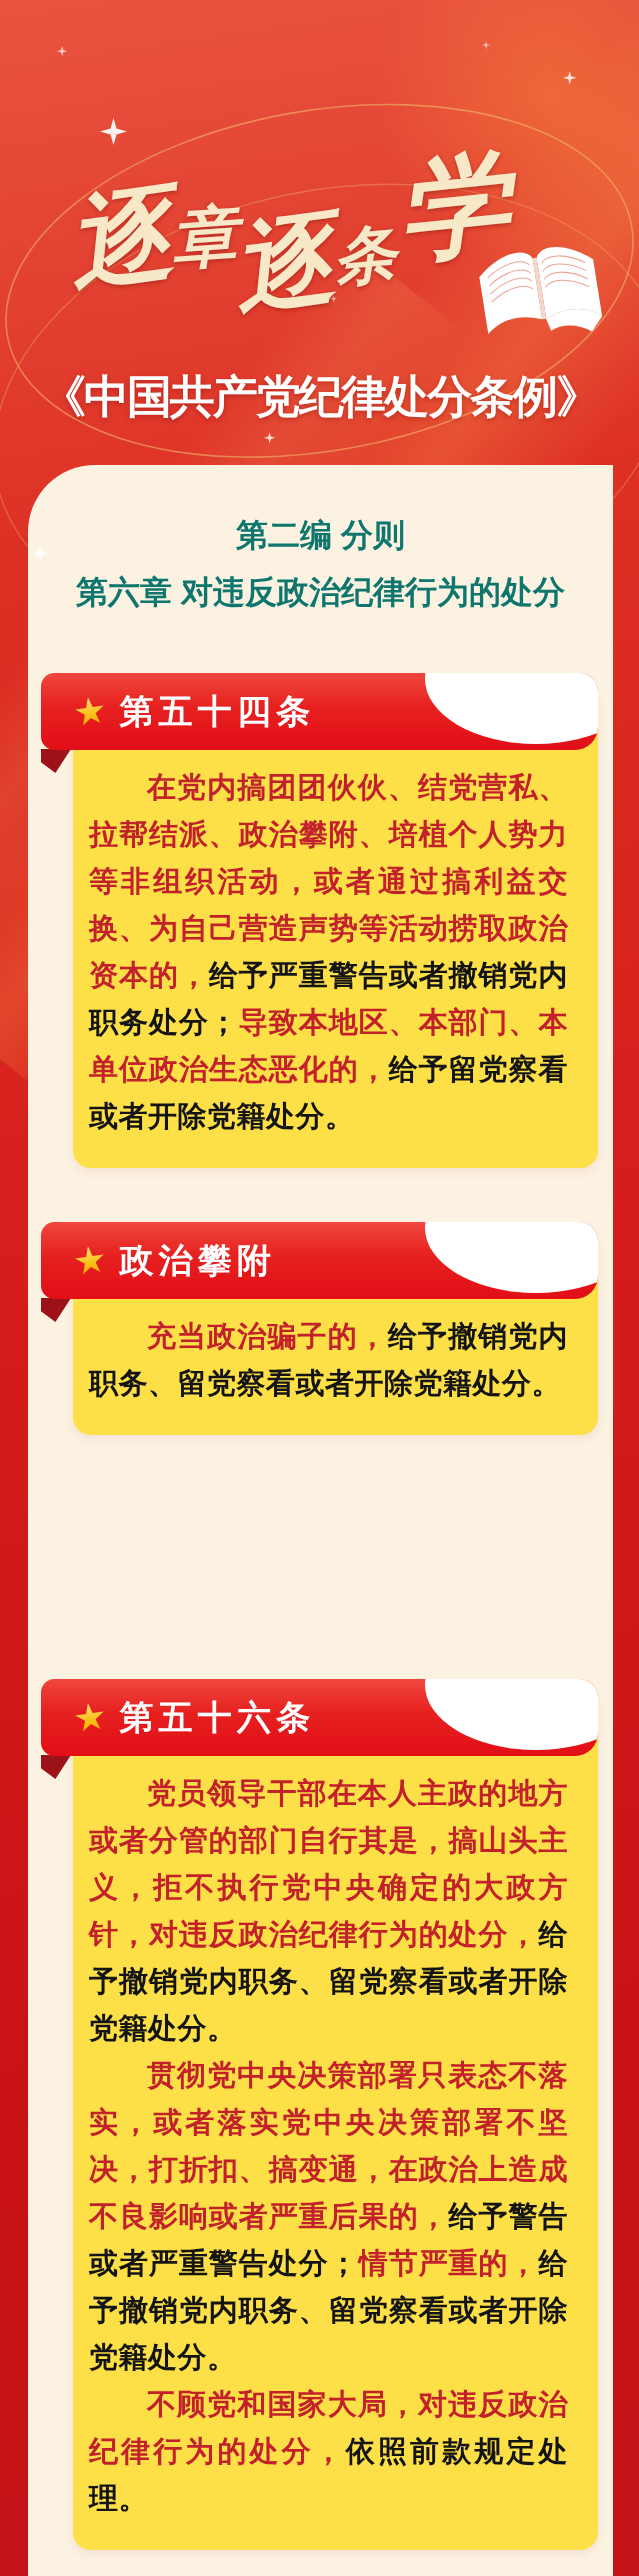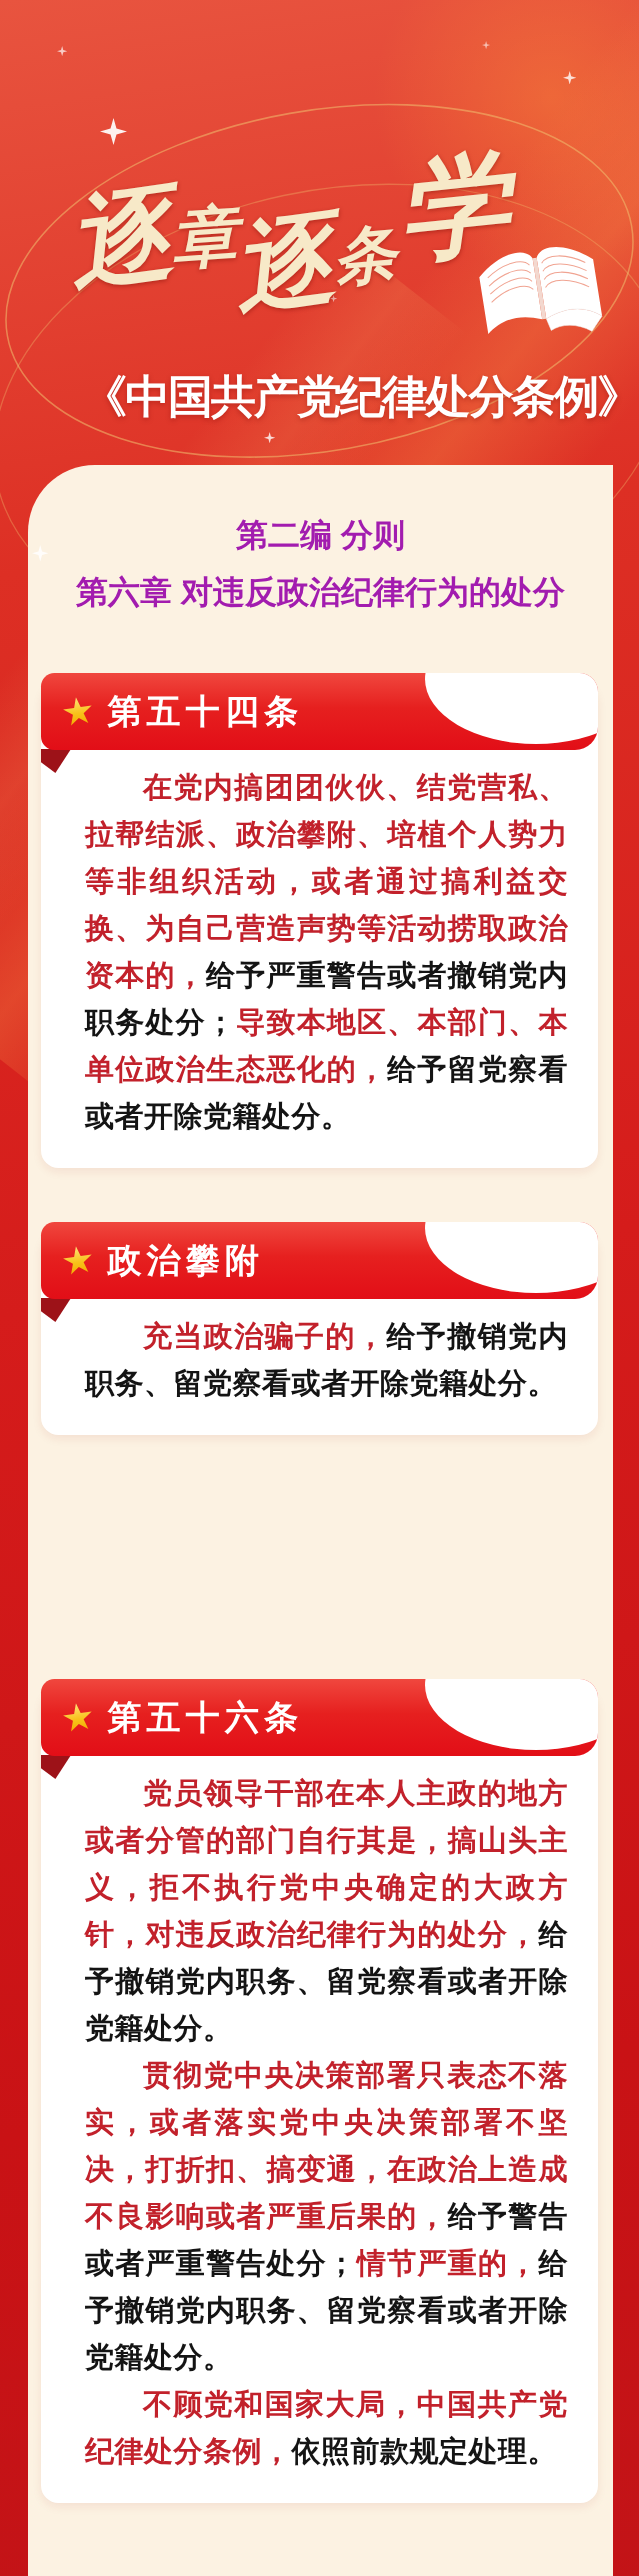--- a/index.html
+++ b/index.html
@@ -22,47 +22,47 @@
   
   .calli{position:absolute;left:31px;top:152px;width:515px;z-index:3;display:flex;justify-content:center;align-items:flex-start;}
   .calli span{display:inline-block;font-weight:900;font-style:italic;line-height:1;
     color:#f7e9c8;text-shadow:0 1.5px 4.1px rgba(120,10,5,.45);}
   .calli .c0{font-size:103px;margin-top:36px;transform:rotate(-8deg);}
   .calli .c1{font-size:66px;margin-top:52px;transform:rotate(-4deg);}
   .calli .c2{font-size:100px;margin-top:62px;transform:rotate(-8deg);margin-left:-4.1px;}
   .calli .c3{font-size:63px;margin-top:72px;transform:rotate(-5deg);}
   .calli .c4{font-size:111px;margin-top:0px;transform:rotate(-6deg);margin-left:2.1px;}
   .book{position:absolute;left:479px;top:238px;z-index:3;transform:rotate(-9deg);}
-  .subtitle{position:absolute;left:0;top:367px;width:100%;z-index:3;text-align:right;
+  .subtitle{position:absolute;left:0;top:367px;width:100%;z-index:3;text-align:center;
     font-size:45px;font-weight:900;color:#ffffff;letter-spacing:-2.1px;
     text-shadow:0 2.1px 5.2px rgba(120,10,5,.35);white-space:nowrap;}
   
   .panel{position:absolute;left:28px;top:465px;width:585px;height:3286px;z-index:2;
     background:#fcf2e2;border-radius:67px 0 88px 0;}
   .sec-title,.chap-title{position:absolute;width:100%;text-align:center;
-    font-weight:900;color:#a21caf;font-size:32px;white-space:nowrap;}
+    font-weight:900;color:#0f766e;font-size:32px;white-space:nowrap;}
   .sec-title{top:49px;}
   .chap-title{top:106px;}
   
   .card{position:absolute;left:13px;width:557px;}
   .card:nth-of-type(1){top:208px;}
   .card:nth-of-type(2){top:757px;}
   .card:nth-of-type(3){top:1214px;}
   .card:nth-of-type(4){top:2127px;}
   .card:nth-of-type(5){top:2758px;}
-  .card-body{margin-top:10.3px;background:#ffffff;border-radius:17.5px;
-    padding:81px 30px 28px 44px;box-shadow:0 3.1px 9.3px rgba(150,30,20,.08);}
+  .card-body{margin-top:10.3px;background:#fde047;border-radius:17.5px;
+    padding:81px 30px 28px 16px;box-shadow:0 3.1px 9.3px rgba(150,30,20,.08);margin-left:32px;}
   .card-body p{margin:0;text-indent:2em;text-align:justify;
     font-size:29px;line-height:47px;font-weight:700;letter-spacing:0.5px;color:#141414;}
   .seg-red{color:#c2212b;}
   .seg-black{color:#141414;}
   .ribbon{position:absolute;left:0;top:0;width:100%;height:77px;z-index:4;
     background:linear-gradient(180deg,#f0473e 0%,#e6201f 45%,#e20e17 100%);
     border-radius:13.4px 18.5px 23px 13.4px;overflow:hidden;
-    display:flex;align-items:center;padding-left:22px;gap:14.4px;box-sizing:border-box;}
+    display:flex;align-items:center;padding-left:34px;gap:14.4px;box-sizing:border-box;}
   .ribbon::after{content:'';position:absolute;right:-49px;top:-59px;width:222px;height:130px;
     background:#ffffff;border-radius:50%;}
   .ribbon-fold{position:absolute;left:0;top:76px;width:30px;height:24px;z-index:3;
     background:#9d1218;clip-path:polygon(0 0,100% 0,48% 100%,0 55%);}
   .star-icon{width:30px;height:30px;flex:0 0 30px;transform:rotate(-8deg);
     background:linear-gradient(180deg,#ffe27a 0%,#f8c21a 55%,#f2a900 100%);
     clip-path:polygon(50% 0%,61% 35%,98% 35%,68% 57%,79% 91%,50% 70%,21% 91%,32% 57%,2% 35%,39% 35%);
     filter:drop-shadow(0 1px 1.5px rgba(120,10,5,.4));}
   .ribbon h3{margin:0;font-size:34px;font-weight:900;color:#ffffff;letter-spacing:5.2px;z-index:2;white-space:nowrap;}
 </style>
@@ -132,21 +132,21 @@
         <div class="ribbon-fold"></div>
         <div class="ribbon">
           <span class="star-icon"></span>
           <h3>政治攀附</h3>
         </div>
       </section>
       <section class="card">
         <div class="card-body">
           <p><span class="seg-red">党员领导干部在本人主政的地方或者分管的部门自行其是，搞山头主义，拒不执行党中央确定的大政方针，对违反政治纪律行为的处分，</span><span class="seg-black">给予撤销党内职务、留党察看或者开除党籍处分。</span></p>
           <p><span class="seg-red">贯彻党中央决策部署只表态不落实，或者落实党中央决策部署不坚决，打折扣、搞变通，在政治上造成不良影响或者严重后果的，</span><span class="seg-black">给予警告或者严重警告处分；</span><span class="seg-red">情节严重的，</span><span class="seg-black">给予撤销党内职务、留党察看或者开除党籍处分。</span></p>
-          <p><span class="seg-red">不顾党和国家大局，中国共产党纪律处分条例，</span><span class="seg-black">依照前款规定处理。</span></p>
+          <p><span class="seg-red">不顾党和国家大局，对违反政治纪律行为的处分，</span><span class="seg-black">依照前款规定处理。</span></p>
         </div>
         <div class="ribbon-fold"></div>
         <div class="ribbon">
           <span class="star-icon"></span>
           <h3>第五十六条</h3>
         </div>
       </section>
     </div>
 </div>
 

